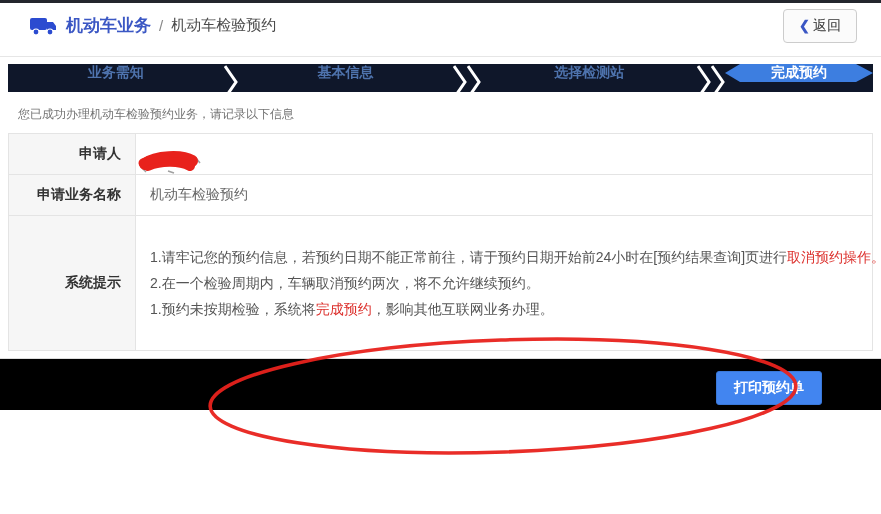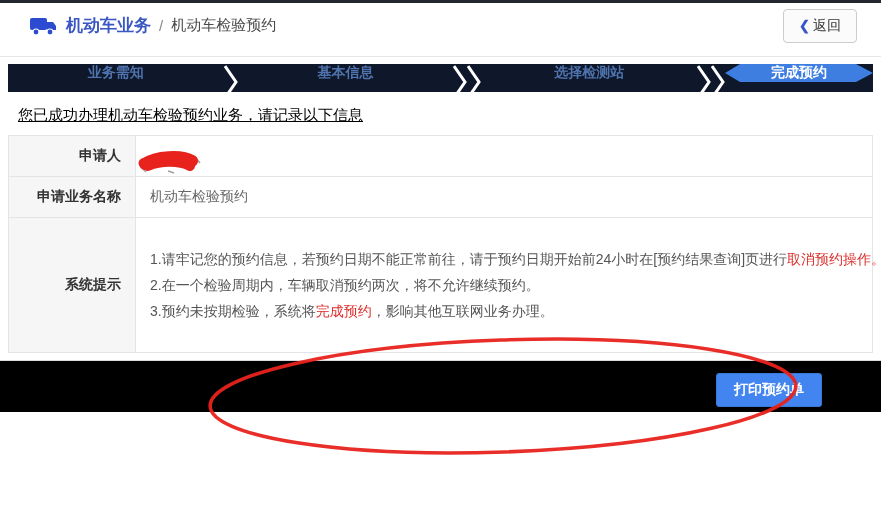--- a/index.html
+++ b/index.html
@@ -65,23 +65,22 @@
   .step.active {
     flex: none;
     width: 148px;
     background: #3d7ee0;
     color: #ffffff;
     clip-path: polygon(0 50%, 15px 0, calc(100% - 17px) 0, 100% 50%, calc(100% - 17px) 100%, 15px 100%);
   }
   
   .success-message {
     margin: 14px 10px 10px 18px;
-    color: #000000;
-    font-size: 15px;
-    text-decoration: underline;
+    color: #737373;
+    font-size: 12px;
   }
   
   table.info {
     margin: 0 8px;
     width: 865px;
     border-collapse: collapse;
     table-layout: fixed;
   }
   table.info td { border: 1px solid #e4e4e4; font-size: 14px; }
   td.lbl {
@@ -192,21 +191,21 @@
     </tr>
     <tr>
       <td class="lbl">申请业务名称</td>
       <td class="val">机动车检验预约</td>
     </tr>
     <tr>
       <td class="lbl">系统提示</td>
       <td class="tips">
         <span class="tips-line"><span>1.请牢记您的预约信息，若预约日期不能正常前往，请于预约日期开始前24小时在[预约结果查询]页进行</span><span class="red-text">取消预约操作。</span></span>
         <span class="tips-line">2.在一个检验周期内，车辆取消预约两次，将不允许继续预约。</span>
-        <span class="tips-line"><span>3.预约未按期检验，系统将</span><span class="red-text">完成预约</span><span>，影响其他互联网业务办理。</span></span>
+        <span class="tips-line"><span>1.预约未按期检验，系统将</span><span class="red-text">完成预约</span><span>，影响其他互联网业务办理。</span></span>
       </td>
     </tr>
   </tbody>
     </table>
 
   <div class="footer">
     <button class="print-btn">打印预约单</button>
   </div>
 
   <svg class="annotation-layer" viewBox="0 0 881 514">

